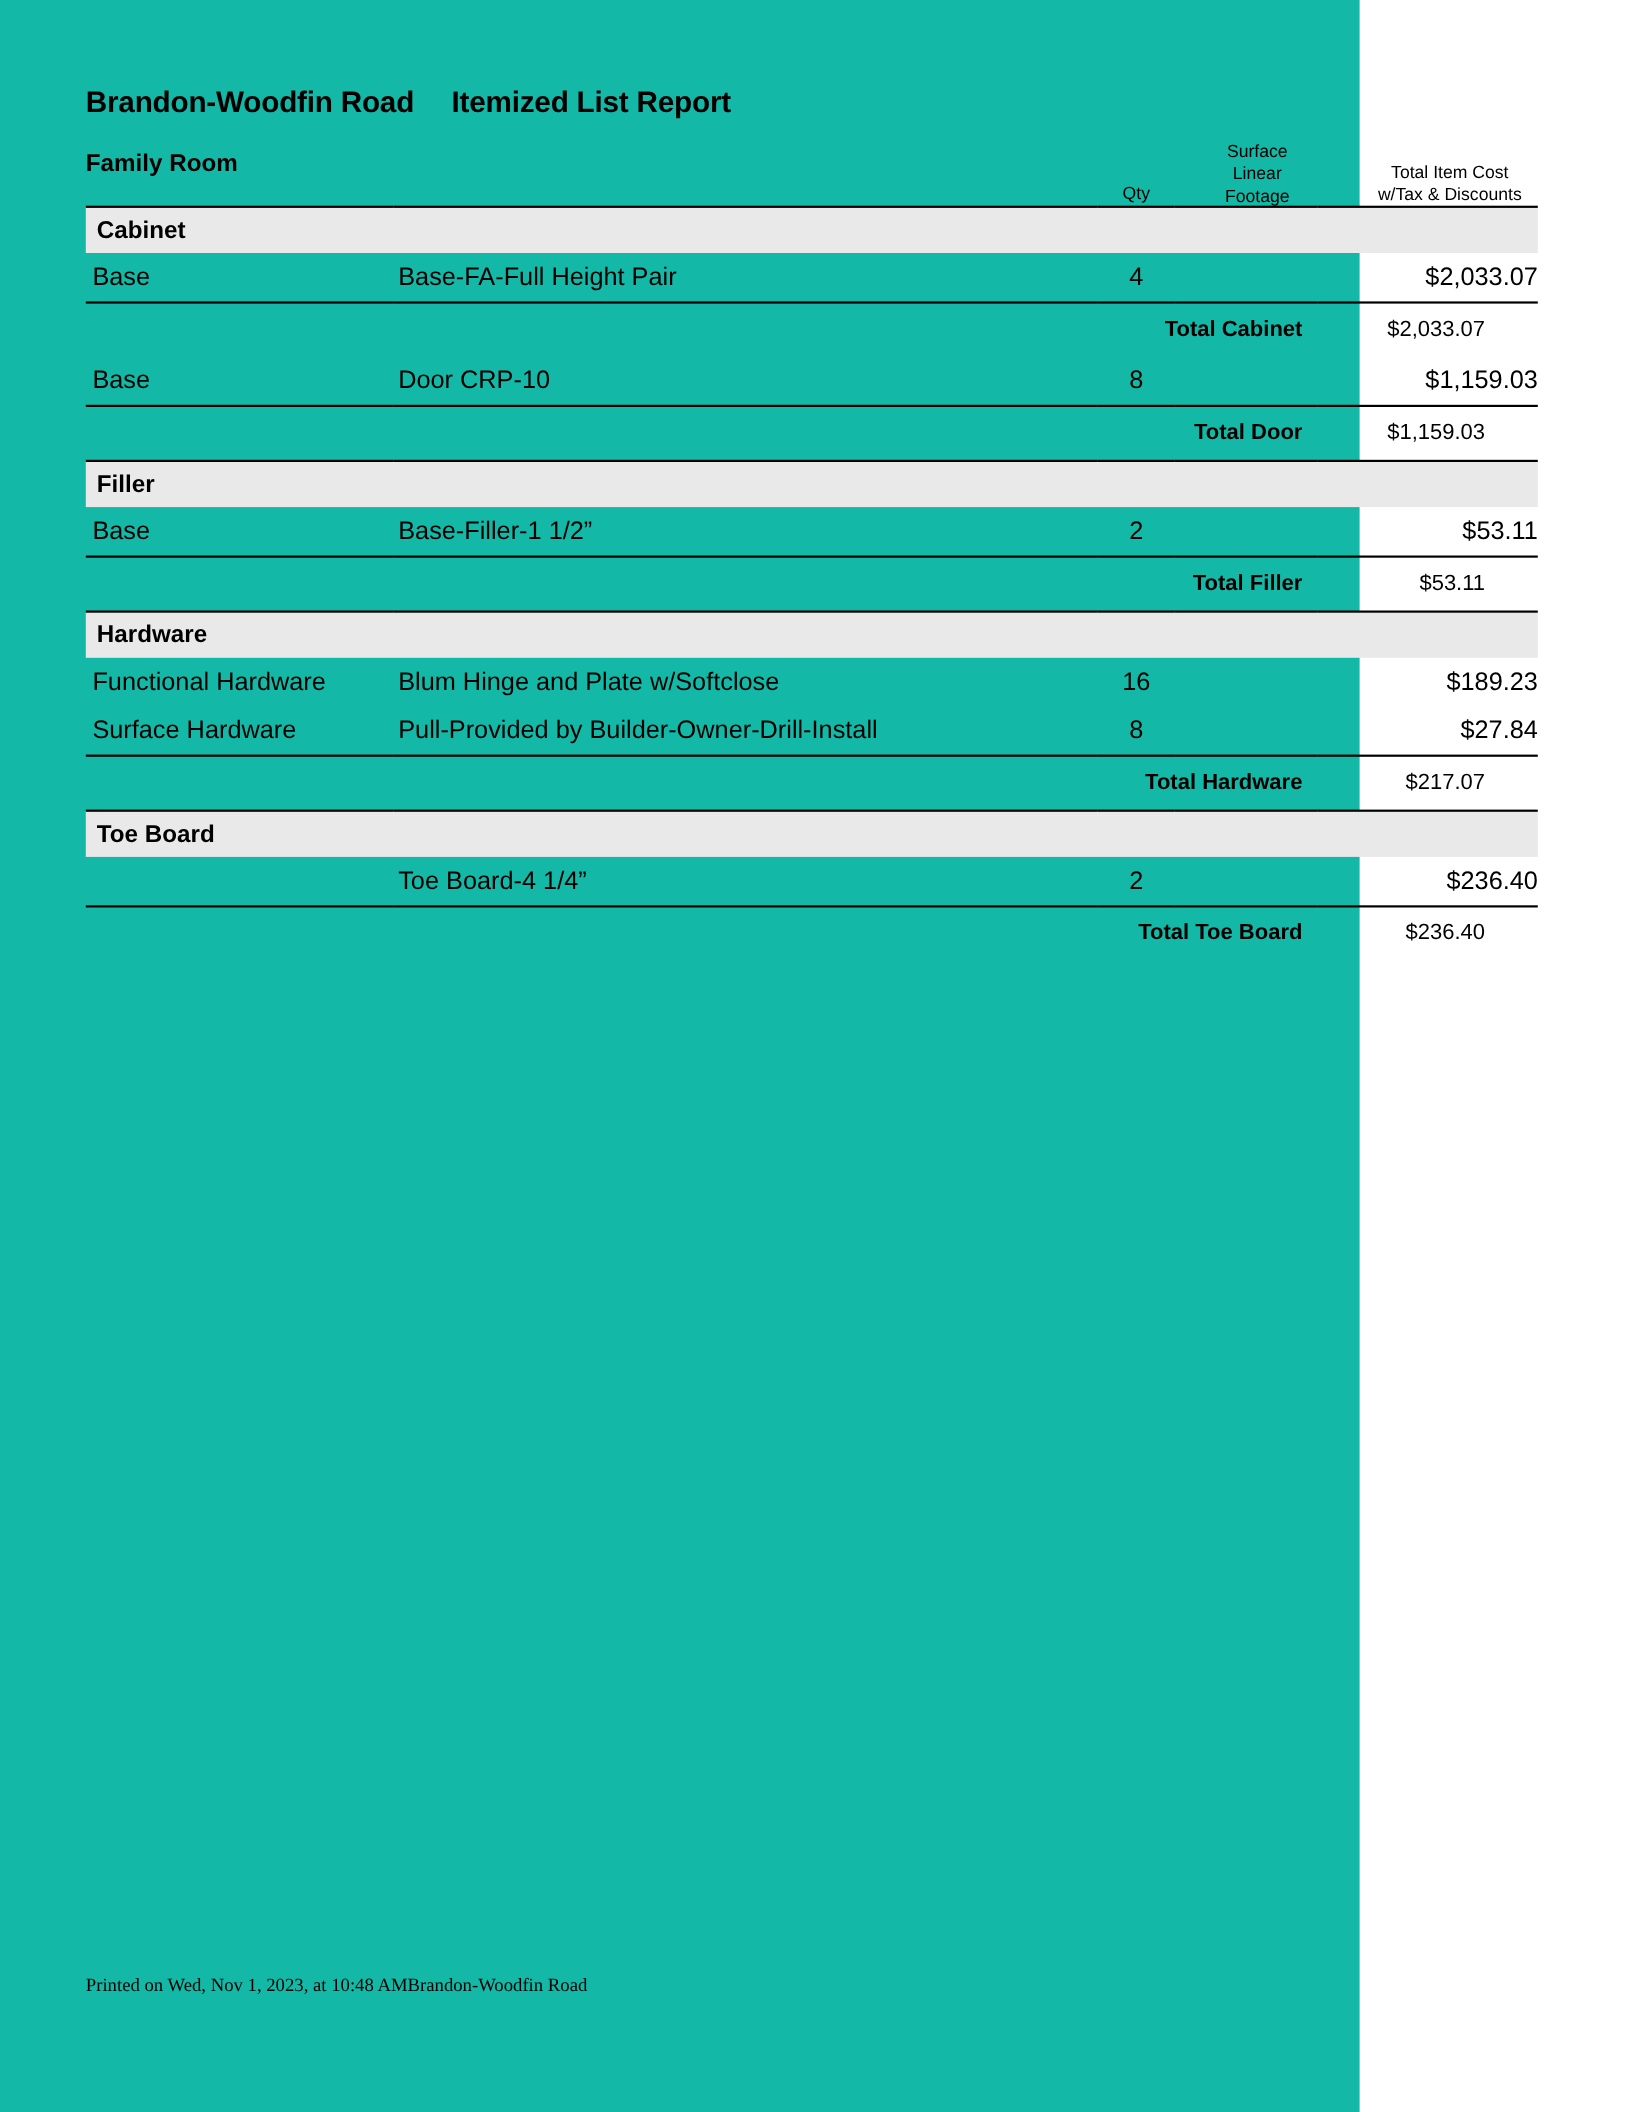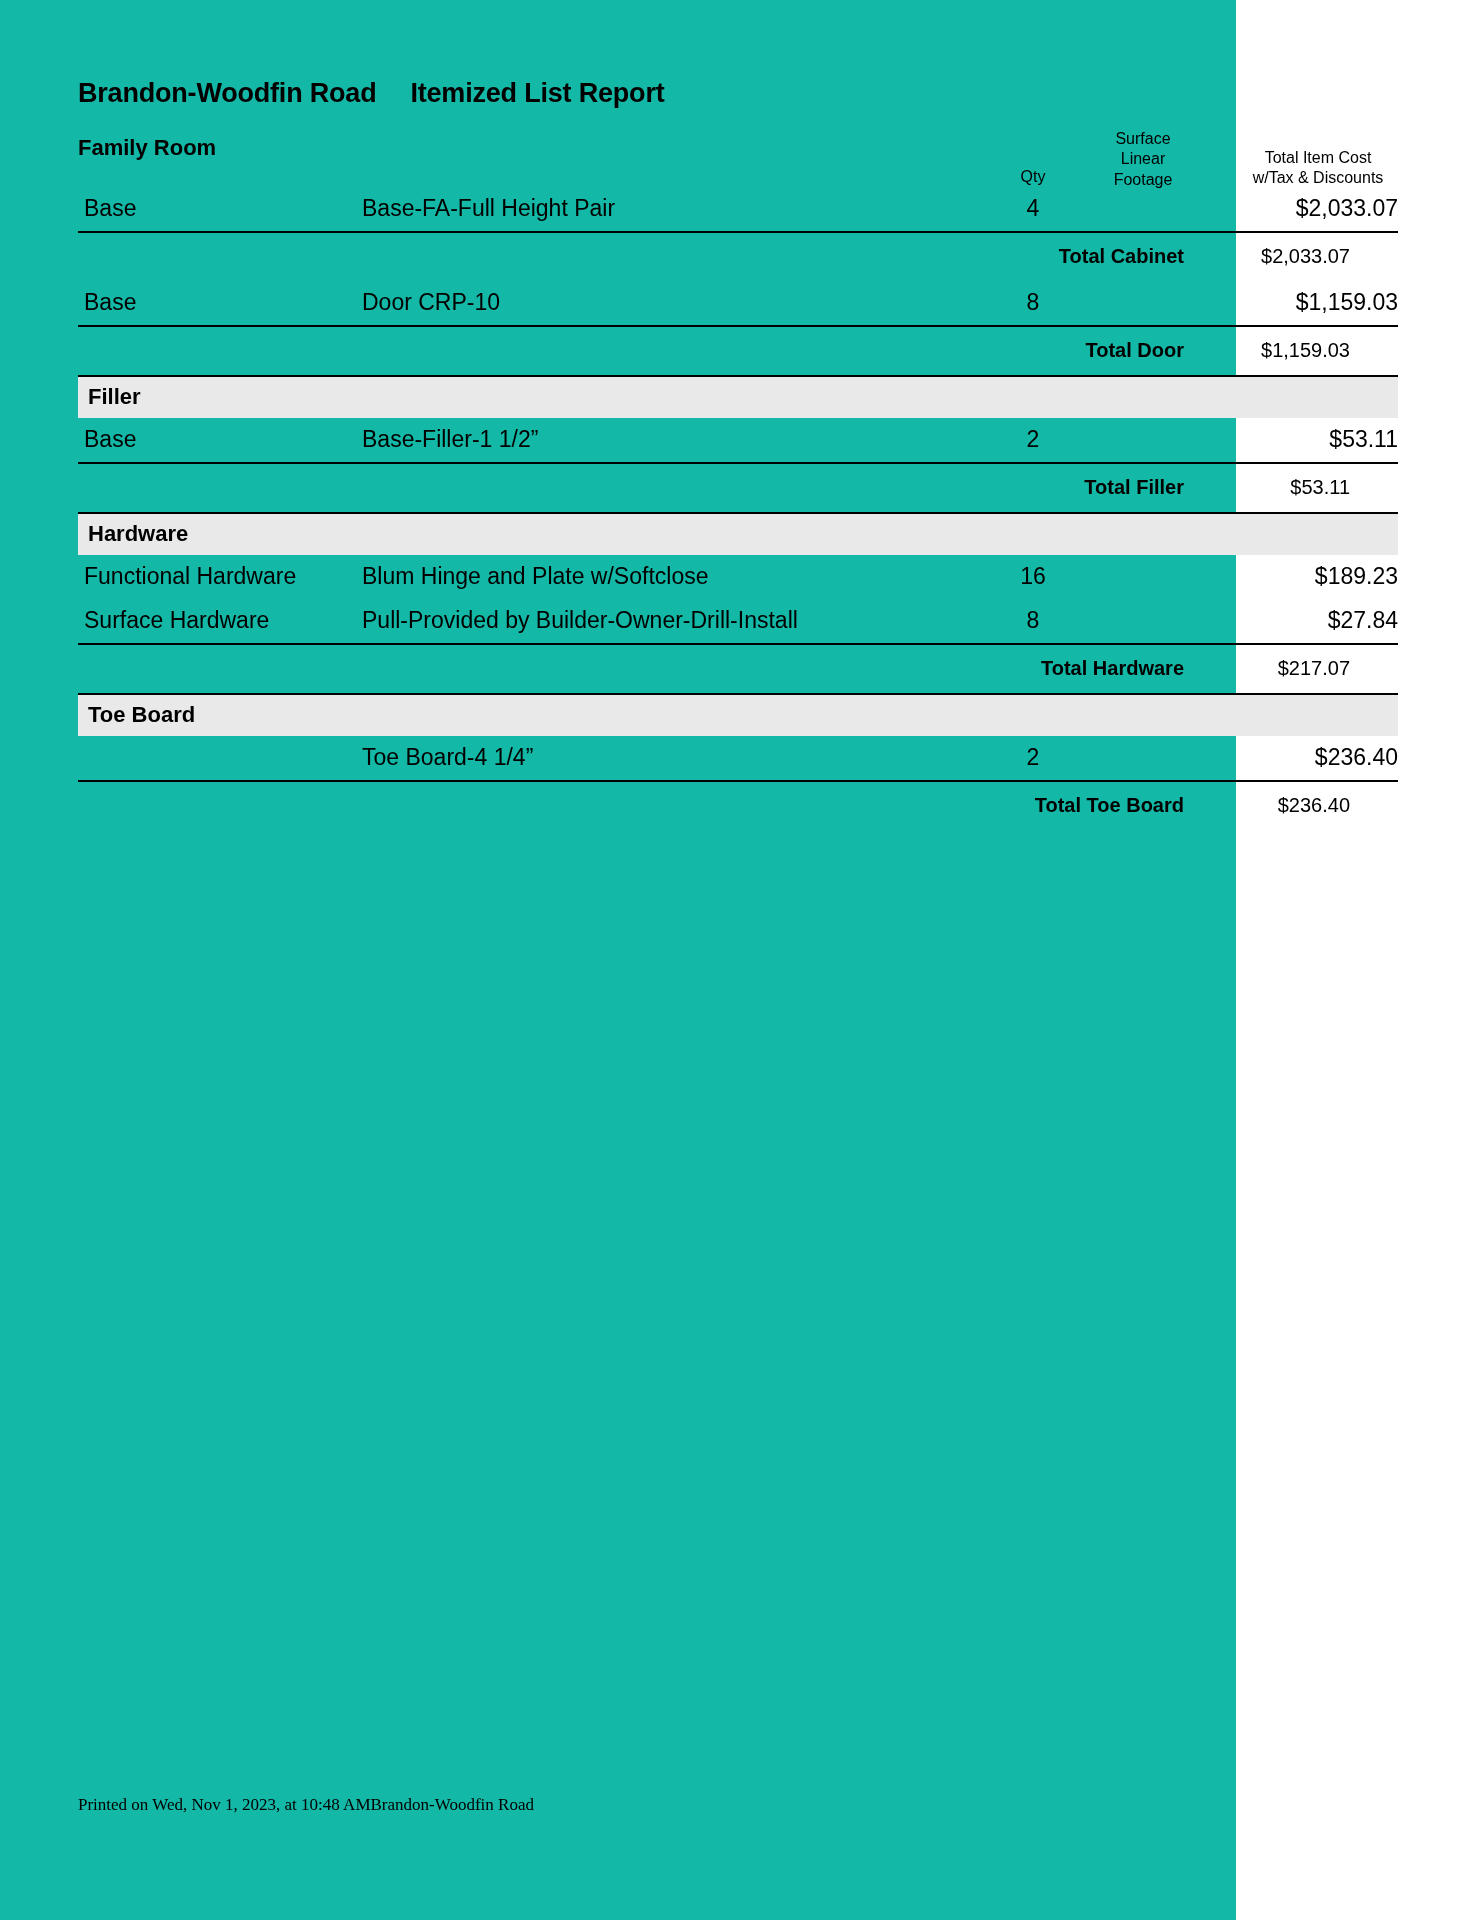--- a/index.html
+++ b/index.html
@@ -167,20 +167,23 @@
 
     <table class="report">
       <colgroup>
         <col class="c1">
           <col class="c2">
           <col class="c3">
           <col class="c4">
           <col class="c5">
       </colgroup>
       <tbody id="table-body">
+          <tr class="group-header">
+            <td colspan="5">Cabinet</td>
+          </tr>
           <tr class="item last-in-group">
             <td class="c1">Base</td>
             <td class="c2">Base-FA-Full Height Pair</td>
             <td class="c3 num">4</td>
             <td class="c4 num"></td>
             <td class="c5 money">$2,033.07</td>
           </tr>
           <tr class="total-row">
             <td></td>
             <td class="label" colspan="3">Total Cabinet</td>

